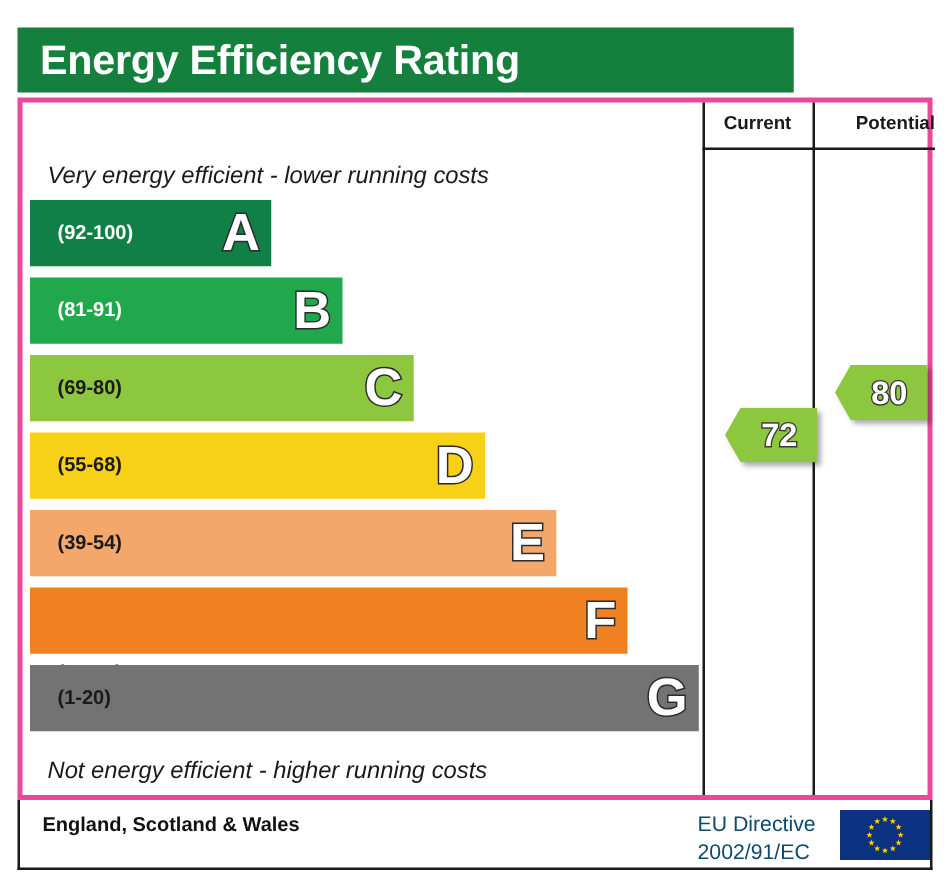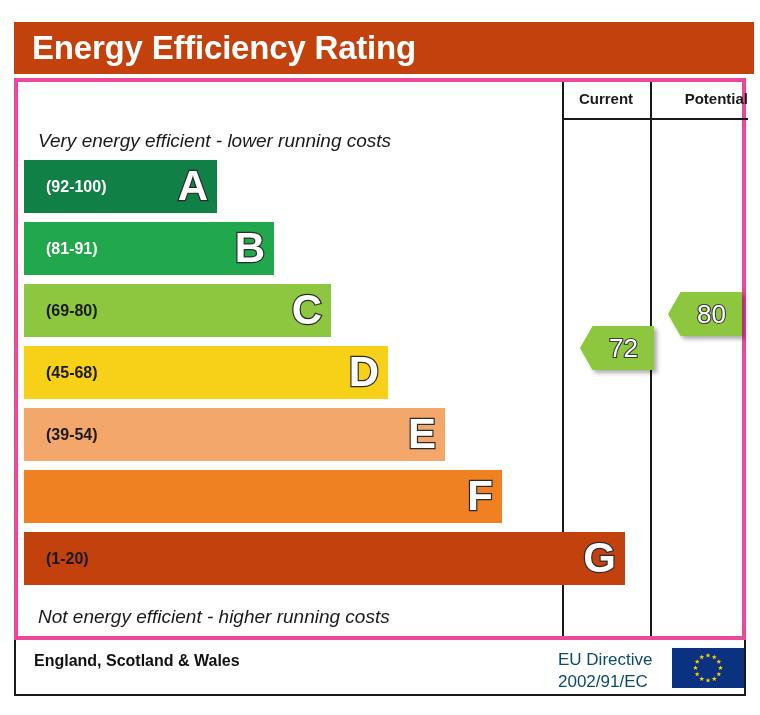--- a/index.html
+++ b/index.html
@@ -1,21 +1,21 @@
 <!DOCTYPE html>
 <html><head>
 <meta charset="utf-8">
 <style>
   html,body{margin:0;padding:0;background:#ffffff;}
   body{width:760px;height:715px;font-family:"Liberation Sans",sans-serif;overflow:hidden;}
 
   .epc{position:absolute;left:14px;top:22px;width:732px;height:674px;box-sizing:border-box;}
 
   
-  .epc-header{position:absolute;left:0;top:0;width:740px;height:52px;background:#c2410c;box-sizing:border-box;}
+  .epc-header{position:absolute;left:0;top:0;width:621px;height:52px;background:#15803d;box-sizing:border-box;}
   .epc-header-title{position:absolute;left:18px;top:7px;font-size:33px;font-weight:bold;color:#ffffff;letter-spacing:-0.2px;white-space:nowrap;}
 
   
   .epc-table{position:absolute;left:0;top:56px;width:732px;height:562px;border:4px solid #ec4899;box-sizing:border-box;background:#fff;}
 
   .col-line{position:absolute;top:0;width:2px;height:100%;background:#1a1a1a;}
   .col-line.c1{left:544px;}
   .col-line.c2{left:632px;}
 
   .hdr-row-line{position:absolute;left:544px;top:36px;width:186px;height:2px;background:#1a1a1a;}
@@ -33,21 +33,21 @@
   .band{position:absolute;left:0;height:53px;}
   .band-range{position:absolute;left:22px;top:50%;transform:translateY(-50%);font-size:16px;font-weight:bold;white-space:nowrap;}
   .band-letter{position:absolute;right:9px;top:50%;transform:translateY(-52%);font-size:42px;font-weight:bold;color:#ffffff;line-height:1;
     -webkit-text-stroke:2.4px #2b2b2b;paint-order:stroke fill;}
 
   
   .marker{position:absolute;height:44px;filter:drop-shadow(3px 3px 2px rgba(0,0,0,0.33));}
   .marker .shape{position:absolute;inset:0;background:#8dc63f;
     clip-path:polygon(0% 50%, 17% 0%, 100% 0%, 100% 100%, 17% 100%);}
   .marker .val{position:absolute;inset:0;display:flex;align-items:center;justify-content:center;
-    padding-left:13px;box-sizing:border-box;font-size:26px;font-weight:normal;color:#ffffff;
+    padding-left:13px;box-sizing:border-box;font-size:26px;font-weight:bold;color:#ffffff;
     -webkit-text-stroke:2.2px #3a3a3a;paint-order:stroke fill;}
 
   
   .epc-footer{position:absolute;left:0;top:618px;width:732px;height:56px;border:2px solid #1a1a1a;border-top:0;box-sizing:border-box;background:#fff;}
   .footer-region{position:absolute;left:18px;top:12px;font-size:16px;font-weight:bold;color:#111;white-space:nowrap;}
   .footer-directive{position:absolute;left:542px;top:9px;width:108px;font-size:17px;color:#0c4a6e;line-height:1.3;text-align:left;}
   .eu-flag{position:absolute;left:656px;top:8px;width:72px;height:40px;background:#0a3281;}
   .eu-flag svg{display:block;}
 </style>
 </head>
@@ -78,32 +78,32 @@
       </div>
       <div class="band" style="top: 62px; width: 250px; background: rgb(33, 168, 76);">
         <span class="band-range" style="color: rgb(255, 255, 255);">(81-91)</span>
         <span class="band-letter">B</span>
       </div>
       <div class="band" style="top: 124px; width: 307px; background: rgb(141, 198, 63);">
         <span class="band-range" style="color: rgb(26, 26, 26);">(69-80)</span>
         <span class="band-letter">C</span>
       </div>
       <div class="band" style="top: 186px; width: 364px; background: rgb(247, 209, 23);">
-        <span class="band-range" style="color: rgb(26, 26, 26);">(45-68)</span>
+        <span class="band-range" style="color: rgb(26, 26, 26);">(55-68)</span>
         <span class="band-letter">D</span>
       </div>
       <div class="band" style="top: 248px; width: 421px; background: rgb(244, 167, 106);">
         <span class="band-range" style="color: rgb(26, 26, 26);">(39-54)</span>
         <span class="band-letter">E</span>
       </div>
       <div class="band" style="top: 310px; width: 478px; background: rgb(239, 129, 35);">
         <span class="band-range" style="color: rgb(26, 26, 26); margin-top: 42px;">(21-38)</span>
         <span class="band-letter">F</span>
       </div>
-      <div class="band" style="top: 372px; width: 601px; background: #c2410c;">
+      <div class="band" style="top: 372px; width: 535px; background: #737373;">
         <span class="band-range" style="color: rgb(26, 26, 26);">(1-20)</span>
         <span class="band-letter">G</span>
       </div>
     </div>
 
     <div class="marker" style="left:562px;top:244px;width:74px;">
       <div class="shape" style="background: rgb(141, 198, 63);"></div>
       <div class="val">72</div>
     </div>
 

